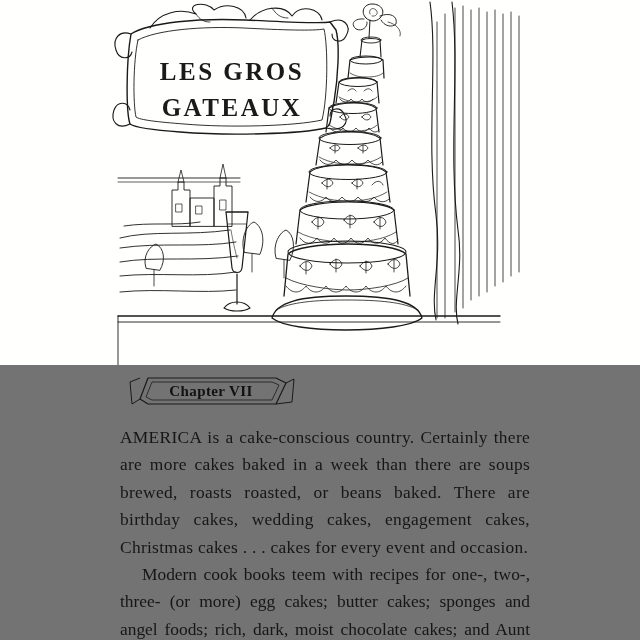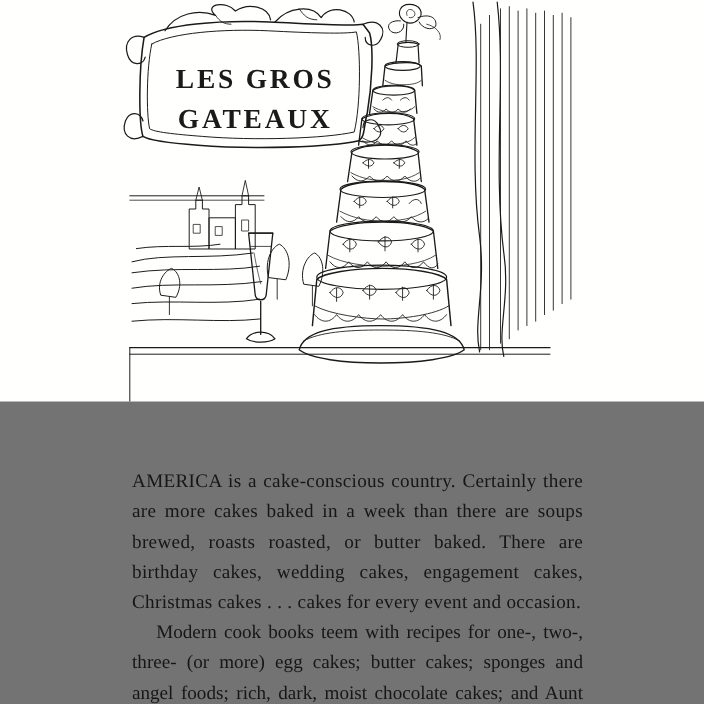--- a/index.html
+++ b/index.html
@@ -265,19 +265,30 @@
 
             <path d="M348 91 C 351 88, 354 88, 356 91"></path>
             <path d="M364 91 C 367 88, 370 88, 372 91"></path>
           </g>
         </g>
 
       </g>
     </svg>
   </div>
 
+  <div class="chapter-banner">
+    <svg width="170" height="34" viewBox="0 0 170 34" xmlns="http://www.w3.org/2000/svg">
+      <g fill="none" stroke="#1a1a1a" stroke-width="1.2" stroke-linejoin="round">
+        <path d="M22 4 L150 4 L160 9 L150 30 L22 30 L14 25 Z"></path>
+        <path d="M26 8 L146 8 L153 11 L146 26 L26 26 L20 23 Z" stroke-width="0.8"></path>
+        <path d="M14 25 L6 30 L4 8 L14 4" stroke-width="1"></path>
+        <path d="M160 9 L168 5 L166 28 L150 30" stroke-width="1"></path>
+      </g>
+    </svg>
+    <div class="chapter-label">Chapter VII</div>
+  </div>
 
   <div class="body-text">
-    <p class="smallcaps-lead">AMERICA is a cake-conscious country. Certainly there are more cakes baked in a week than there are soups brewed, roasts roasted, or butter baked. There are birthday cakes, wedding cakes, engagement cakes, Christmas cakes . . . cakes for every event and occasion.</p>
+    <p class="smallcaps-lead">AMERICA is a cake-conscious country. Certainly there are more cakes baked in a week than there are soups brewed, roasts roasted, or beans baked. There are birthday cakes, wedding cakes, engagement cakes, Christmas cakes . . . cakes for every event and occasion.</p>
     <p>Modern cook books teem with recipes for one-, two-, three- (or more) egg cakes; butter cakes; sponges and angel foods; rich, dark, moist chocolate cakes; and Aunt Susie's favorite spice cake. They are all good, sweet and</p>
   </div>
 
 </div>
 
 </body></html>

